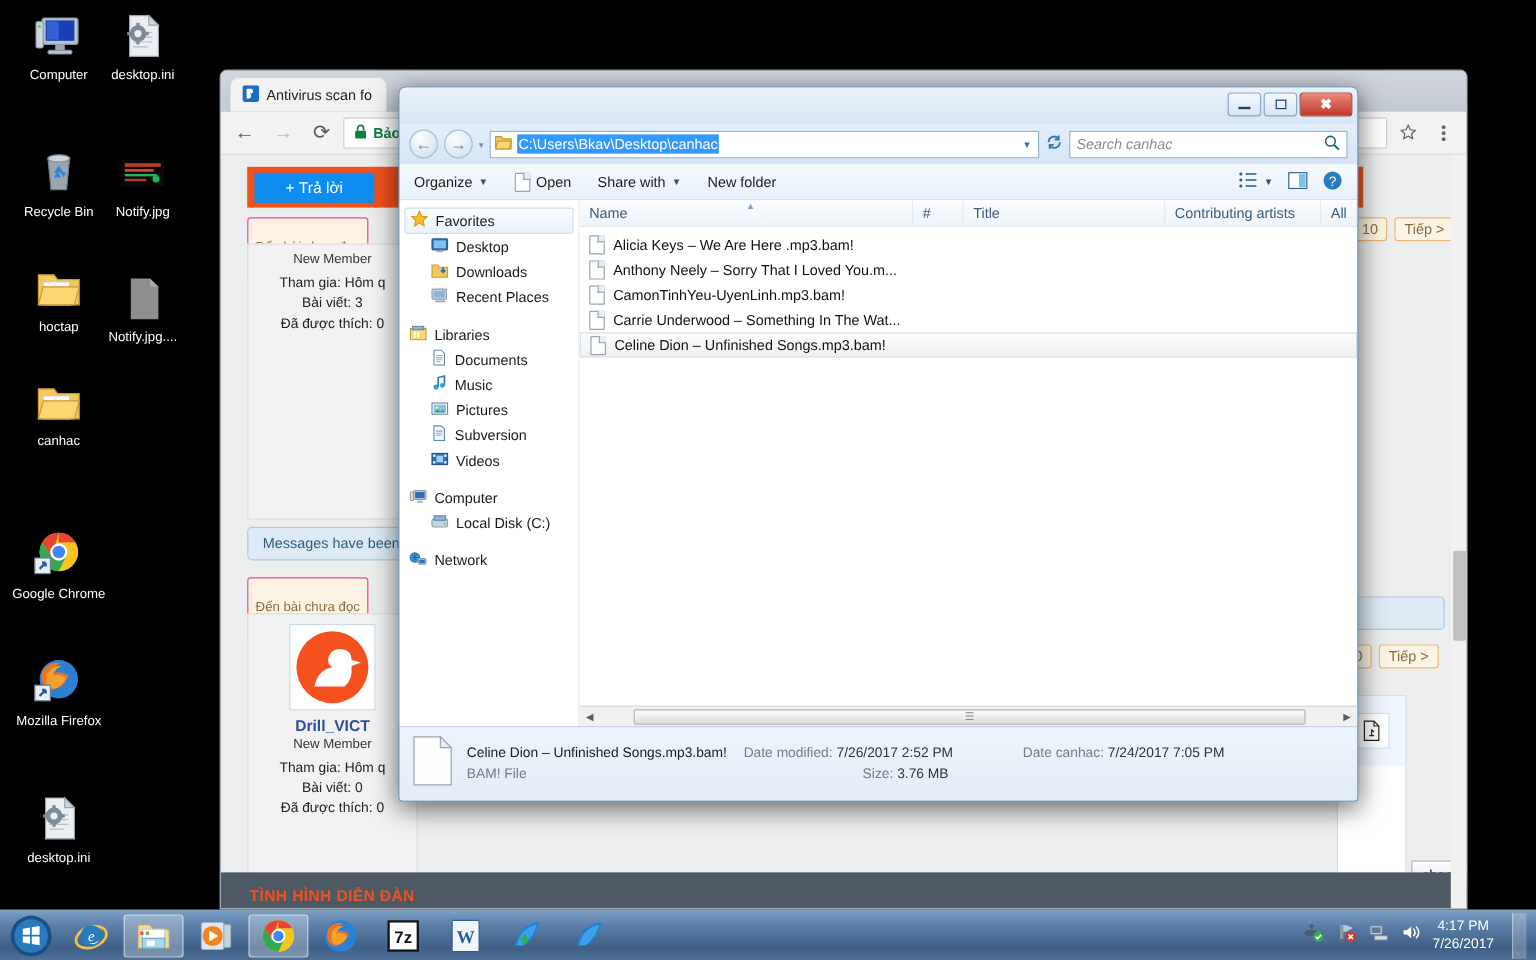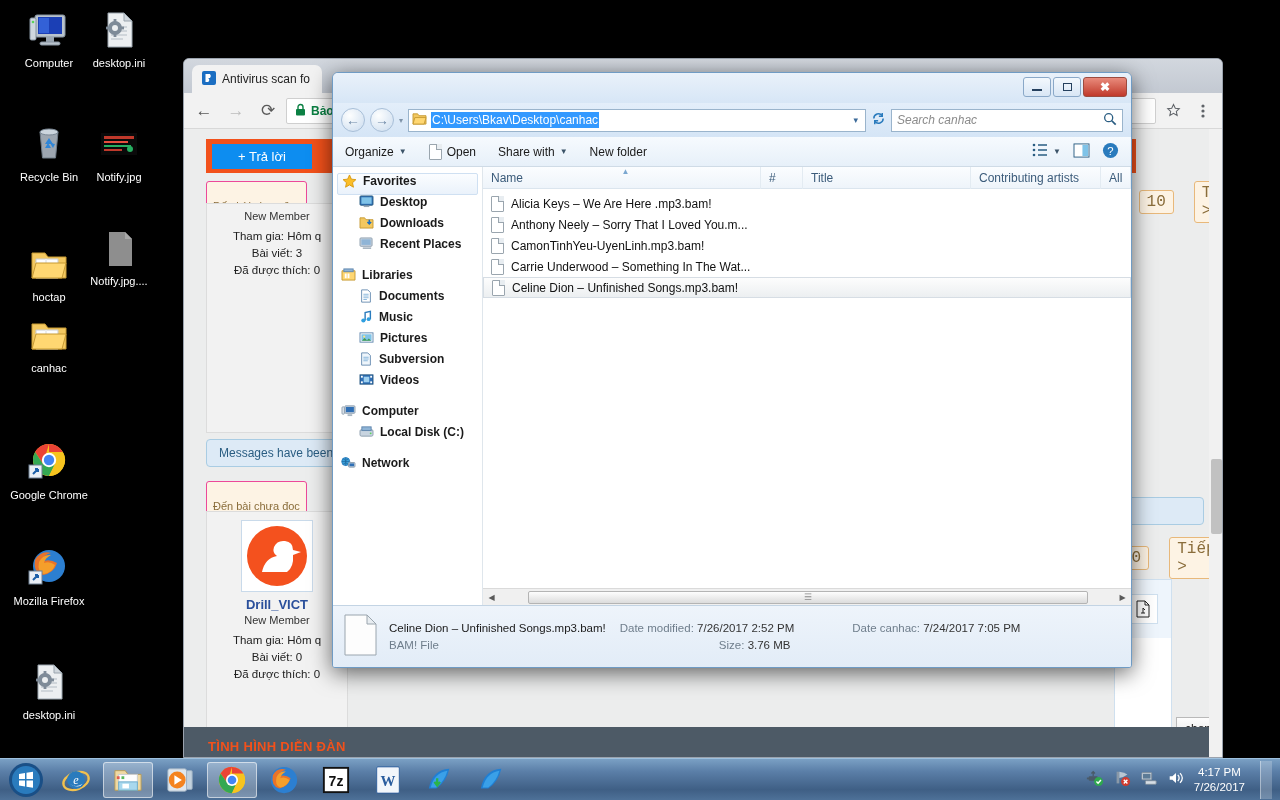--- a/index.html
+++ b/index.html
@@ -66,21 +66,21 @@
     padding: 5px 6px;
   }
   .reply-btn { background: #0d8df0; color: #fff; font-size: 13px; padding: 5px 26px; }
   .follow-btn { background: #fff; color: #111; font-size: 14px; font-weight: bold; padding: 5px 18px; }
   .badge-2 { background:#2f6fb5; color:#fff; font-size:12px; padding:4px 7px; }
 
   .pill {
     display: inline-block; border: 1px solid #ec4899; background: #fdf3e4;
     color: #8a6d3b; font-size: 11px; padding: 18px 6px; border-radius: 3px;
   }
-  .pager { position: absolute; font-size: 16px; color: #444; display: flex; gap: 20px; align-items: center; font-family: Liberation Mono, monospace; }
+  .pager { position: absolute; font-size: 12px; color: #444; display: flex; gap: 6px; align-items: center; }
   .pager .pg { border: 1px solid #e8b87a; background: #fdf3e4; color: #8a6d3b; padding: 2px 7px; border-radius: 3px; }
 
   .usercard {
     position: absolute; background: #f2f2f2; border: 1px solid #dcdcdc;
     width: 142px; text-align: center; font-size: 12px; color: #222; padding: 6px 4px;
   }
   .usercard .uname { color: #2a4f9b; font-weight: bold; font-size: 13px; margin: 5px 0 2px; }
   .usercard .urole { color: #333; font-size: 11px; margin-bottom: 6px; }
   .usercard .uline { font-size: 11.5px; line-height: 17px; color: #222; }
   .avatar { width: 72px; height: 72px; margin: 2px auto 0; border: 1px solid #c9daea; background: #fff;
@@ -137,21 +137,21 @@
   #search-box .sicon { margin-left: auto; color: #2a5d82; font-style: normal; }
 
   #exp-toolbar { height: 30px; background: linear-gradient(#f6fafe,#e7f0f9); border-bottom: 1px solid #cfdbe6;
                  display: flex; align-items: center; padding: 0 12px; gap: 22px; font-size: 12px; color: #1a1a1a; }
   .tb-item { display: flex; align-items: center; gap: 5px; white-space: nowrap; }
   .caret { font-size: 8px; color: #3b5368; }
   .tb-right { margin-left: auto; display: flex; align-items: center; gap: 12px; }
 
   #exp-body { position: absolute; left: 0; right: 0; top: 94px; bottom: 62px; display: flex; background: #fff; }
   #navpane { width: 168px; background: #fff; border-right: 1px solid #dfe6ec; padding: 6px 0; font-size: 12px; color: #1a1a1a; overflow: hidden; }
-  .nav-row { display: flex; align-items: flex-start; gap: 6px; height: 21px; padding-left: 8px; white-space: nowrap; font-weight: bold; }
+  .nav-row { display: flex; align-items: center; gap: 6px; height: 21px; padding-left: 8px; white-space: nowrap; }
   .nav-row.child { padding-left: 26px; }
   .nav-row.selected { background: linear-gradient(#fbfdff,#eaf2fb); border: 1px solid #cfe0f2; border-radius: 2px; margin: 0 4px; padding-left: 4px; height: 22px; }
   .nav-gap { height: 10px; }
 
   #listpane { flex: 1; display: flex; flex-direction: column; background: #fff; position: relative; }
   #col-head { height: 22px; background: linear-gradient(#fbfdff,#eef4fa); border-bottom: 1px solid #dbe5ee;
               display: flex; font-size: 12px; color: #3b5b7a; align-items: center; }
   .col { padding-left: 8px; border-right: 1px solid #e3ebf2; height: 22px; display: flex; align-items: center; position: relative; overflow: hidden; }
   .sortmark { position: absolute; left: 50%; top: 0; color: #7aa7d0; font-size: 8px; }
   .file-row { height: 21px; display: flex; align-items: center; gap: 7px; padding-left: 8px; font-size: 12px; color: #111; }
@@ -260,21 +260,21 @@
           <rect x="7" y="14" width="30" height="3" fill="#c0392b"></rect>
           <rect x="7" y="19" width="24" height="2" fill="#e74c3c"></rect>
           <rect x="7" y="23" width="27" height="2" fill="#27ae60"></rect>
           <rect x="7" y="27" width="18" height="2" fill="#c0392b"></rect>
           <circle cx="33" cy="27" r="3" fill="#27ae60"></circle>
         </svg>
       </span>
       <span>Notify.jpg</span>
     </div>
 
-    <div class="desk-icon" style="left:4px;top:242px">
+    <div class="desk-icon" style="left:4px;top:218px">
       <span class="glyph">
         <svg width="44" height="44" viewBox="0 0 44 44">
           <path d="M5 11 h13 l3 4 h18 v21 h-34 z" fill="#f3c860" stroke="#c79a33"></path>
           <path d="M9 17 h22 v19 h-22 z" fill="#fdfdfd" stroke="#c9ccd0"></path>
           <path d="M18 17 h2 v19 h-2 z" fill="#e9ecef"></path>
           <path d="M5 36 l4-15 h30 l-4 15 z" fill="#ffd772" stroke="#c79a33"></path>
         </svg>
       </span>
       <span>hoctap</span>
     </div>

